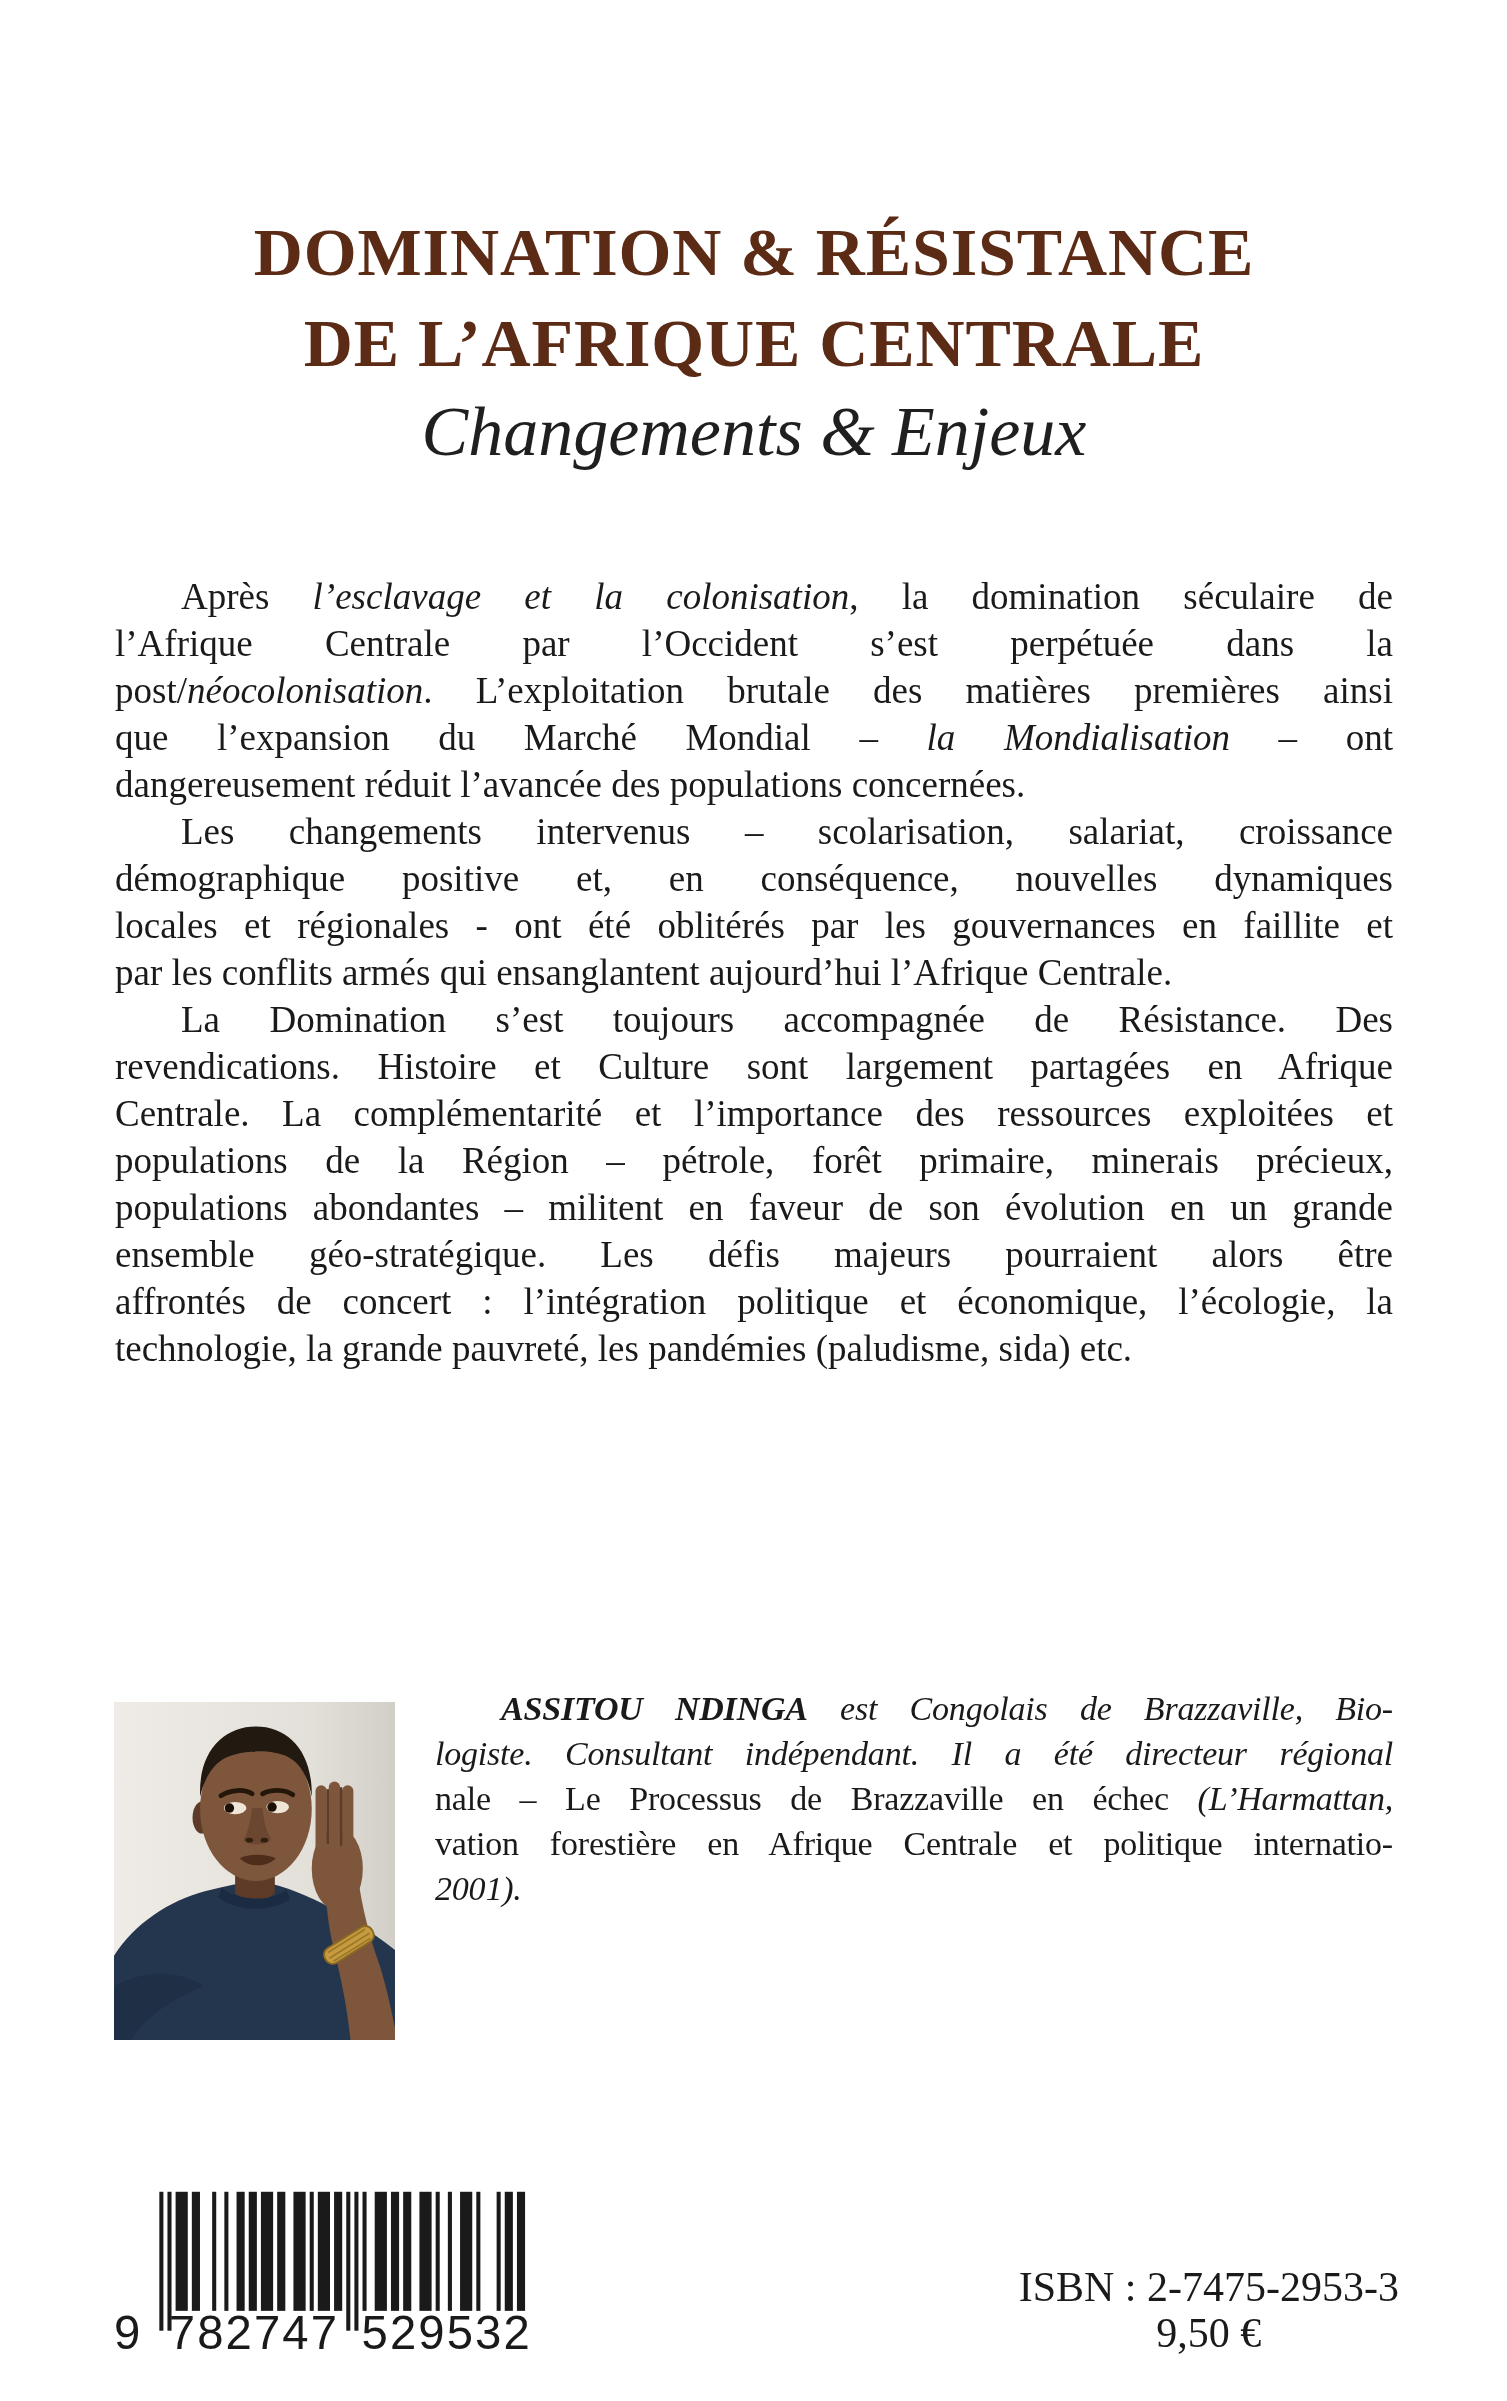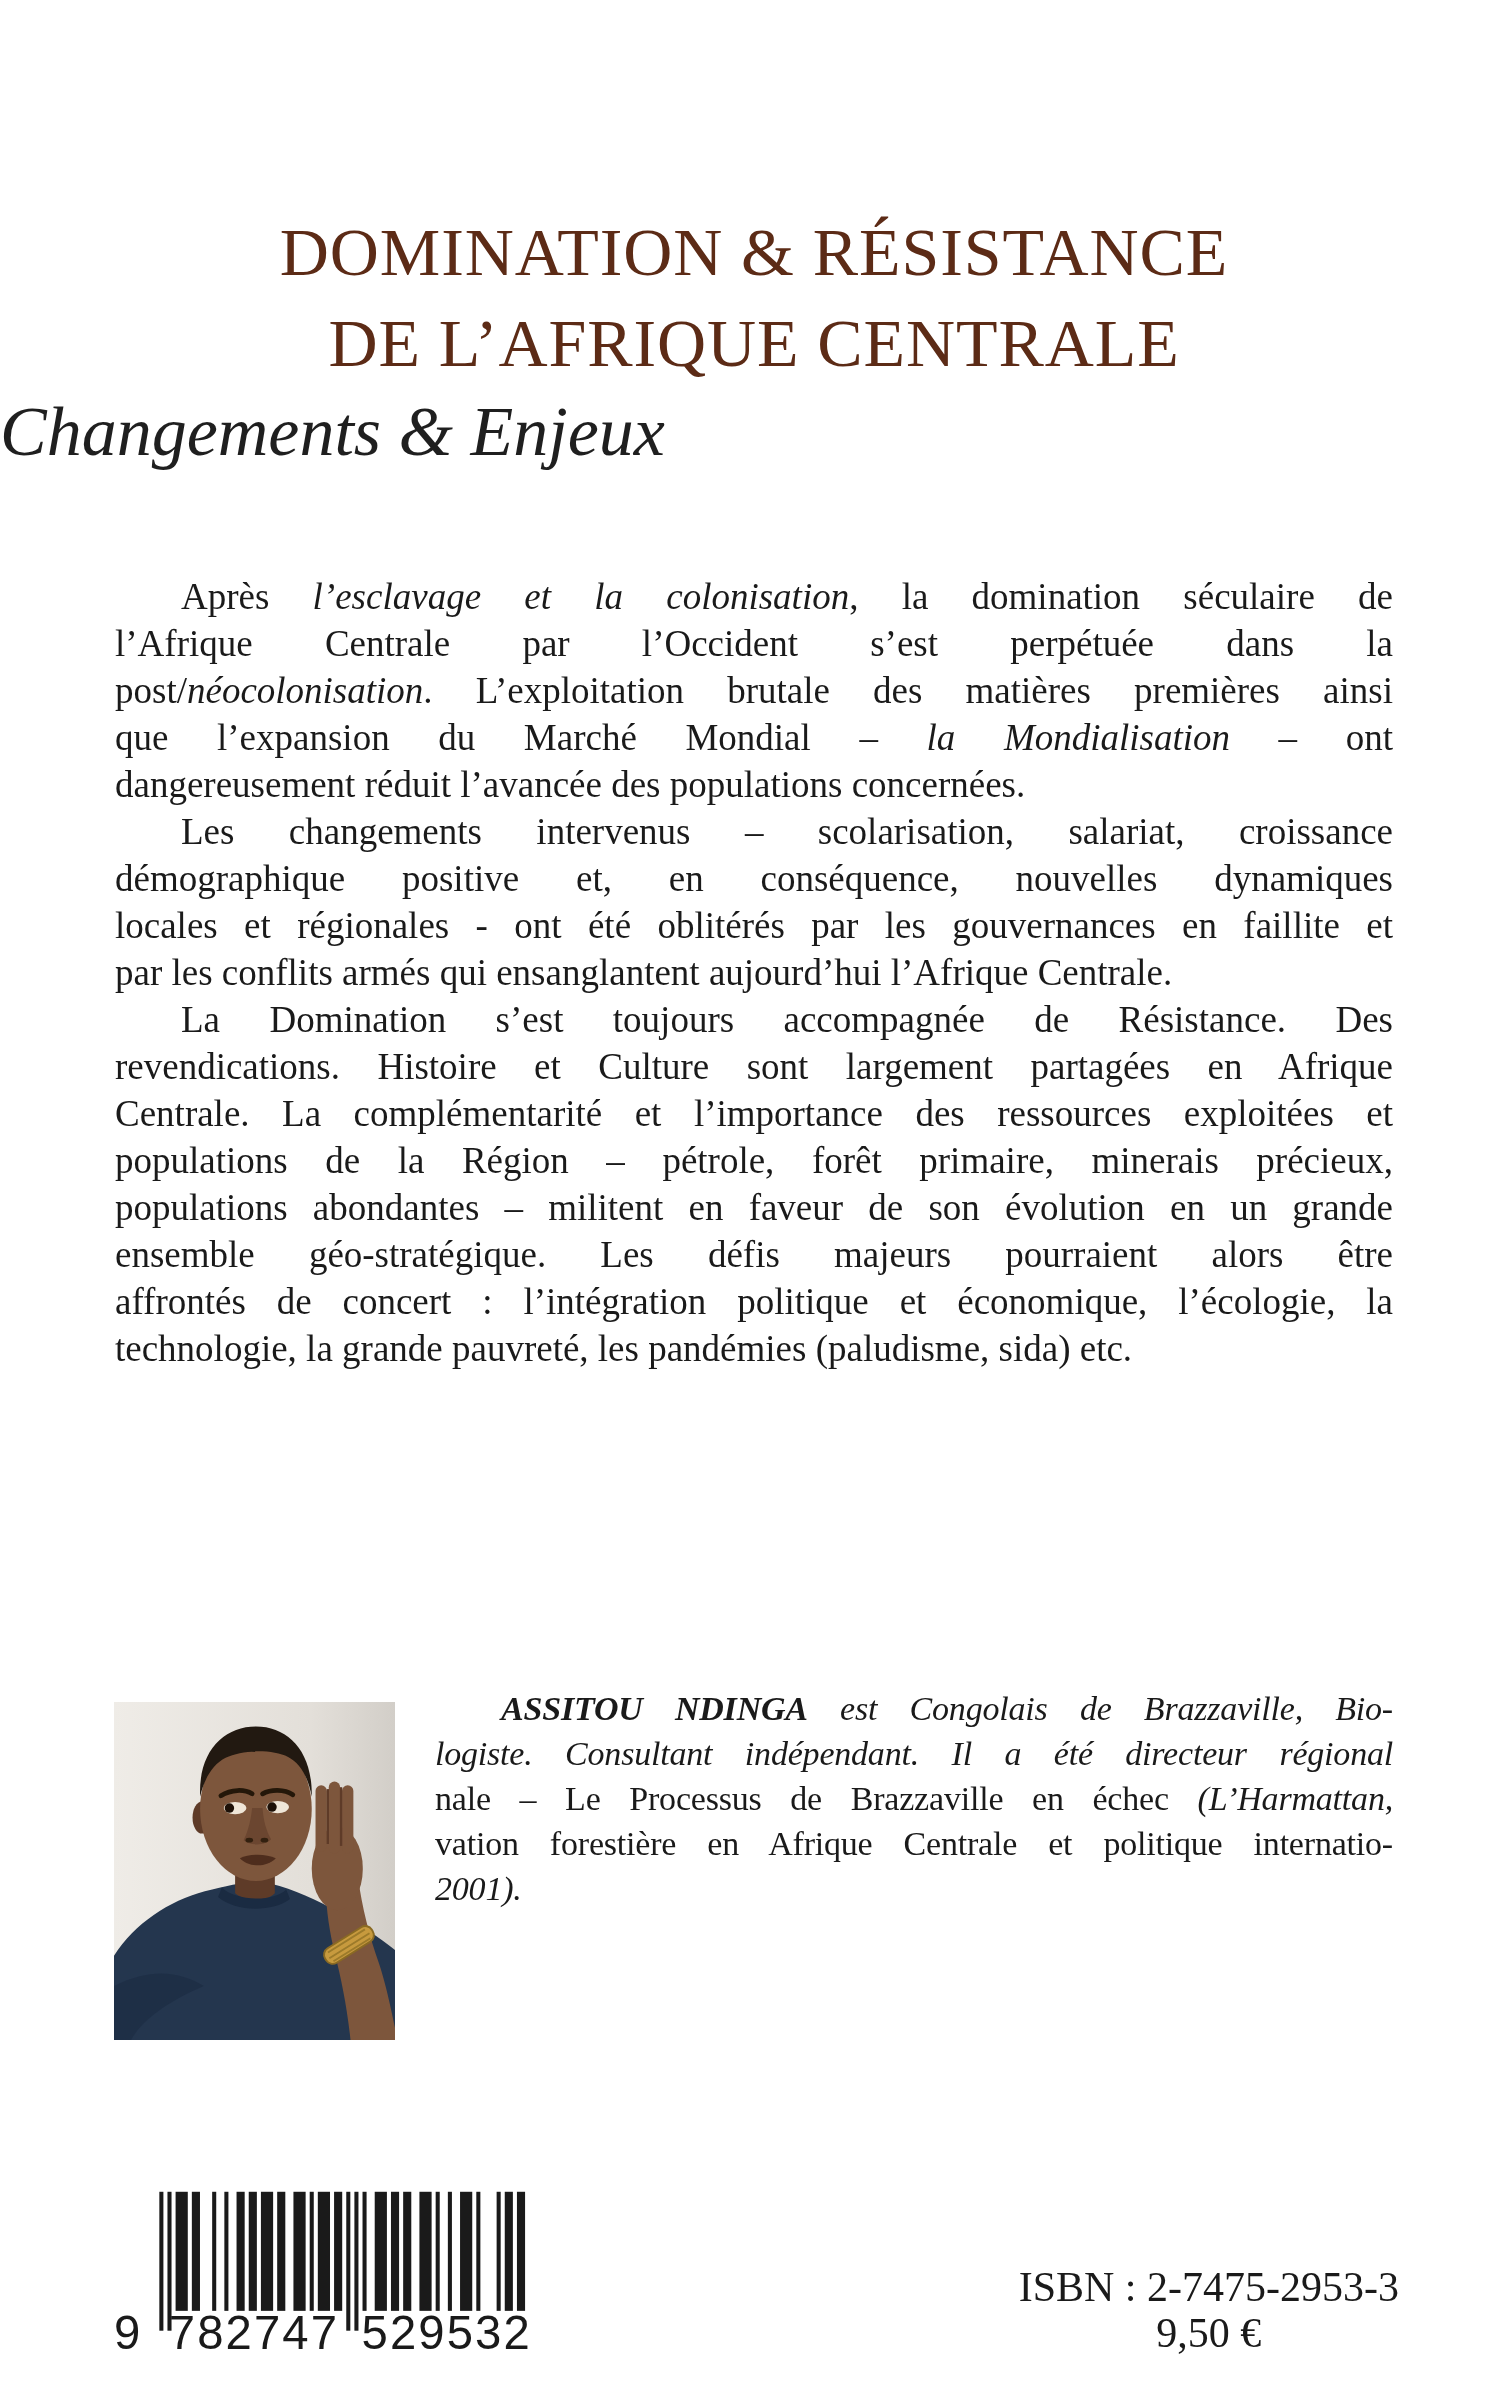--- a/index.html
+++ b/index.html
@@ -5,26 +5,26 @@
   html,body{margin:0;padding:0;background:#888;}
   .page{
     position:relative;width:1508px;height:2402px;background:#ffffff;
     margin:0 auto;overflow:hidden;
     font-family:"Liberation Serif", serif;color:var(--c-text,#1a1a1a);
   }
   
   .t1,.t2{
     position:absolute;left:0;width:100%;text-align:center;
     color:var(--c-title_brown,#5c2b16);font-size:68px;line-height:1;
-    letter-spacing:0.9px;font-weight:400;white-space:nowrap;
+    letter-spacing:0.9px;font-weight:700;white-space:nowrap;
   }
   .t1{top:218px;}
   .t2{top:309px;}
   .sub{
-    position:absolute;left:0;width:100%;top:397px;
+    position:absolute;left:0;width:100%;text-align:center;top:397px;
     font-size:70px;line-height:1;font-style:italic;color:#1f1f1f;white-space:nowrap;
   }
   
   .body-col{
     position:absolute;left:115px;top:573px;width:1278px;
     font-size:37px;line-height:47px;
   }
   .bio-col{
     position:absolute;left:435px;top:1686px;width:958px;
     font-size:34px;line-height:45px;letter-spacing:-0.2px;

